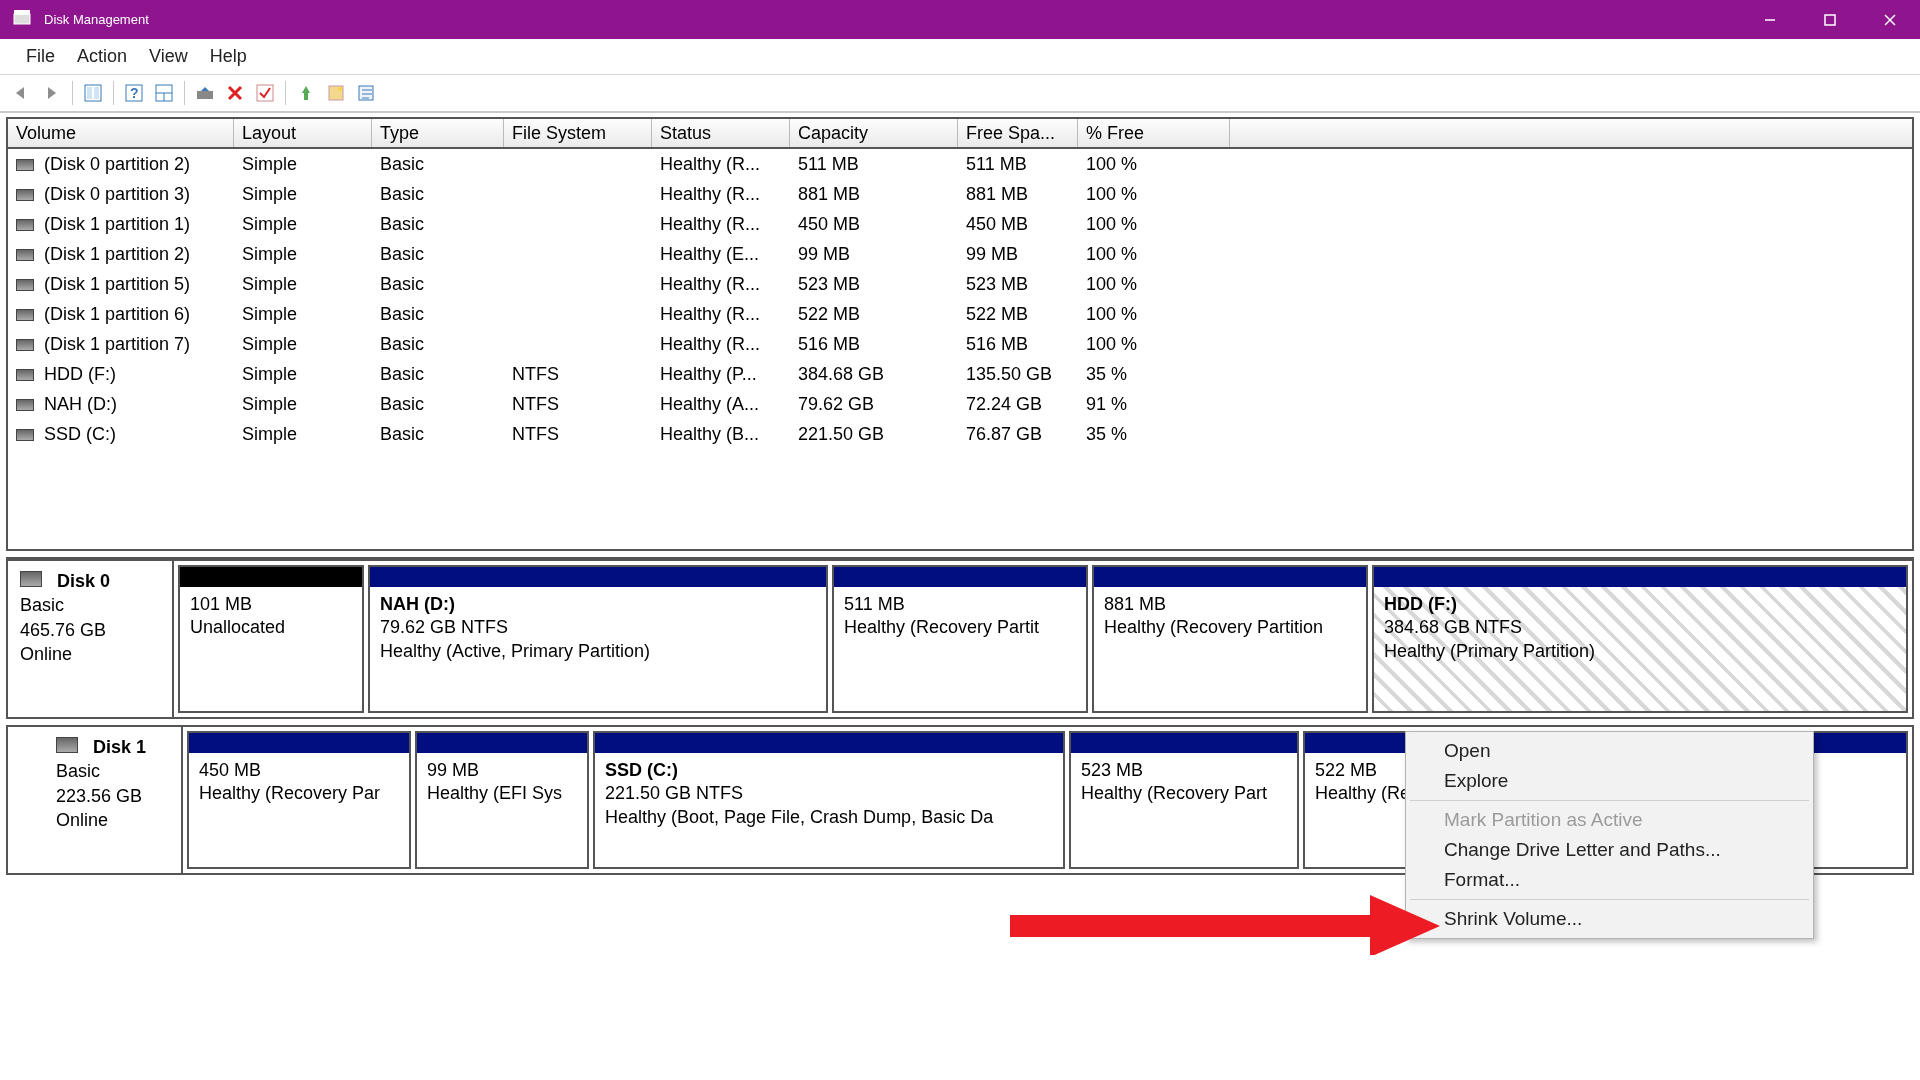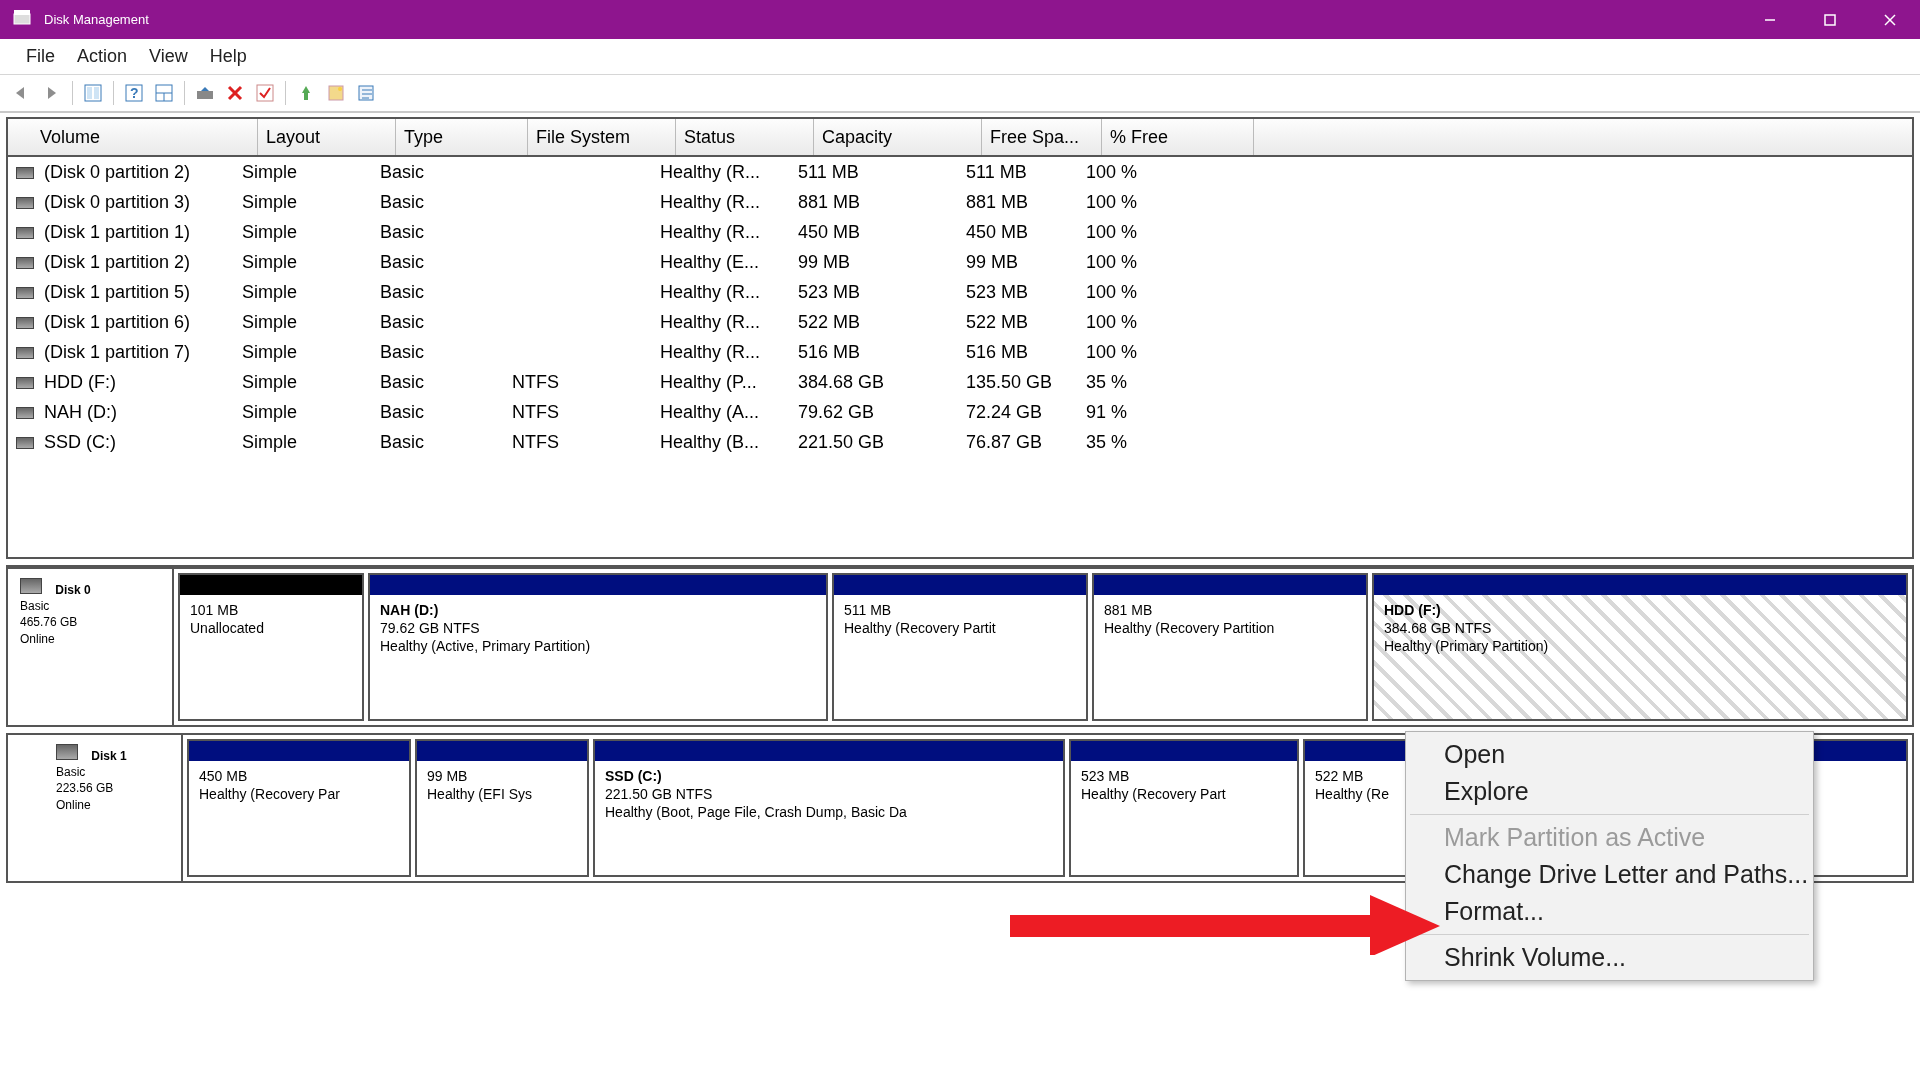--- a/index.html
+++ b/index.html
@@ -13,60 +13,60 @@
 
 .menubar { height: 36px; border-bottom: 1px solid #d6d6d6; display: flex; align-items: center; padding: 0 26px; gap: 22px; }
 .menubar span { font-size: 18px; color: #222; }
 
 .toolbar { height: 38px; border-bottom: 2px solid #c9c9c9; display: flex; align-items: center; padding: 0 10px; gap: 6px; }
 .toolbar .tb { width: 24px; height: 24px; display:flex; align-items:center; justify-content:center; }
 .toolbar .sep { width: 1px; height: 24px; background: #c9c9c9; margin: 0 2px; }
 
 .listpane { border: 2px solid #555; margin: 4px 6px 0 6px; position: relative; }
 .header-row, .data-row { display: flex; }
-.header-row { height: 38px; border-bottom: 2px solid #555; background: linear-gradient(#fdfdfd,#eaeaea); padding-left: 24px; }
+.header-row { height: 30px; border-bottom: 2px solid #555; background: linear-gradient(#fdfdfd,#eaeaea); }
 .header-cell { border-right: 1px solid #bbb; padding: 4px 8px; font-size: 18px; display:flex; align-items:center; overflow:hidden; white-space:nowrap; }
 .data-row { height: 30px; }
 .data-cell { padding: 2px 8px; font-size: 18px; display:flex; align-items:center; overflow:hidden; white-space:nowrap; }
 .col-vol { width: 226px; }
 .col-layout { width: 138px; }
 .col-type { width: 132px; }
 .col-fs { width: 148px; }
 .col-status { width: 138px; }
 .col-cap { width: 168px; }
 .col-free { width: 120px; }
 .col-pfree { width: 152px; }
 .drive-ico { display:inline-block; width:18px; height:12px; background:linear-gradient(#666,#aaa); border:1px solid #444; margin-right:10px; margin-top:1px; position:relative; }
 .drive-ico.lg { width:22px; height:16px; }
 .listpane .spacer { height: 100px; }
 
 .graphpane { border-top: 2px solid #555; margin: 6px 6px 0 6px; }
 .disk-row { display: flex; border: 2px solid #555; margin-bottom: 6px; height: 160px; }
 .disk-row.second { height: 150px; padding-left: 36px; }
-.disk-info { width: 186px; border-right: 2px solid #555; padding: 8px 12px; font-size: 12px; line-height: 1.35; background: #fff; }
+.disk-info { width: 186px; border-right: 2px solid #555; padding: 8px 12px; font-size: 18px; line-height: 1.35; background: #fff; }
 .disk-info .dn { font-weight: 600; }
 .disk-parts { flex: 1; display: flex; gap: 4px; padding: 4px; }
 
-.part-outer { border: 2px solid #555; display:flex; flex-direction:column; overflow:hidden; font-size: 14px; }
+.part-outer { border: 2px solid #555; display:flex; flex-direction:column; overflow:hidden; font-size: 18px; }
 .part-cap { height: 20px; flex-shrink:0; }
 .part-body { flex: 1; padding: 6px 10px; line-height: 1.3; overflow:hidden; white-space:nowrap; }
 .cap-black { background: #000; }
 .cap-navy { background: #000e7f; }
 .part-body b { font-weight: 600; }
 
 .hatched-body {
   background: repeating-linear-gradient(45deg, #fff 0 10px, #d8d8d8 10px 14px);
 }
 
 .context-menu {
   position: absolute; left: 1405px; top: 731px; width: 409px;
   background: #f2f2f2; border: 1px solid #b3b3b3; box-shadow: 3px 3px 6px rgba(0,0,0,.25);
   padding: 4px 2px; z-index: 50;
 }
-.cm-item { padding: 4px 36px; font-size: 25px; color: #222; white-space:nowrap; }
+.cm-item { padding: 4px 36px; font-size: 19px; color: #222; white-space:nowrap; }
 .cm-item.disabled { color: #9b9b9b; }
 .cm-sep { height: 1px; background: #cfcfcf; margin: 4px 2px; }
 
 .arrow {
   position: absolute; left: 1010px; top: 895px; width: 430px; height: 60px; pointer-events: none; z-index: 60;
 }
 </style>
 </head>
 <body>
 

